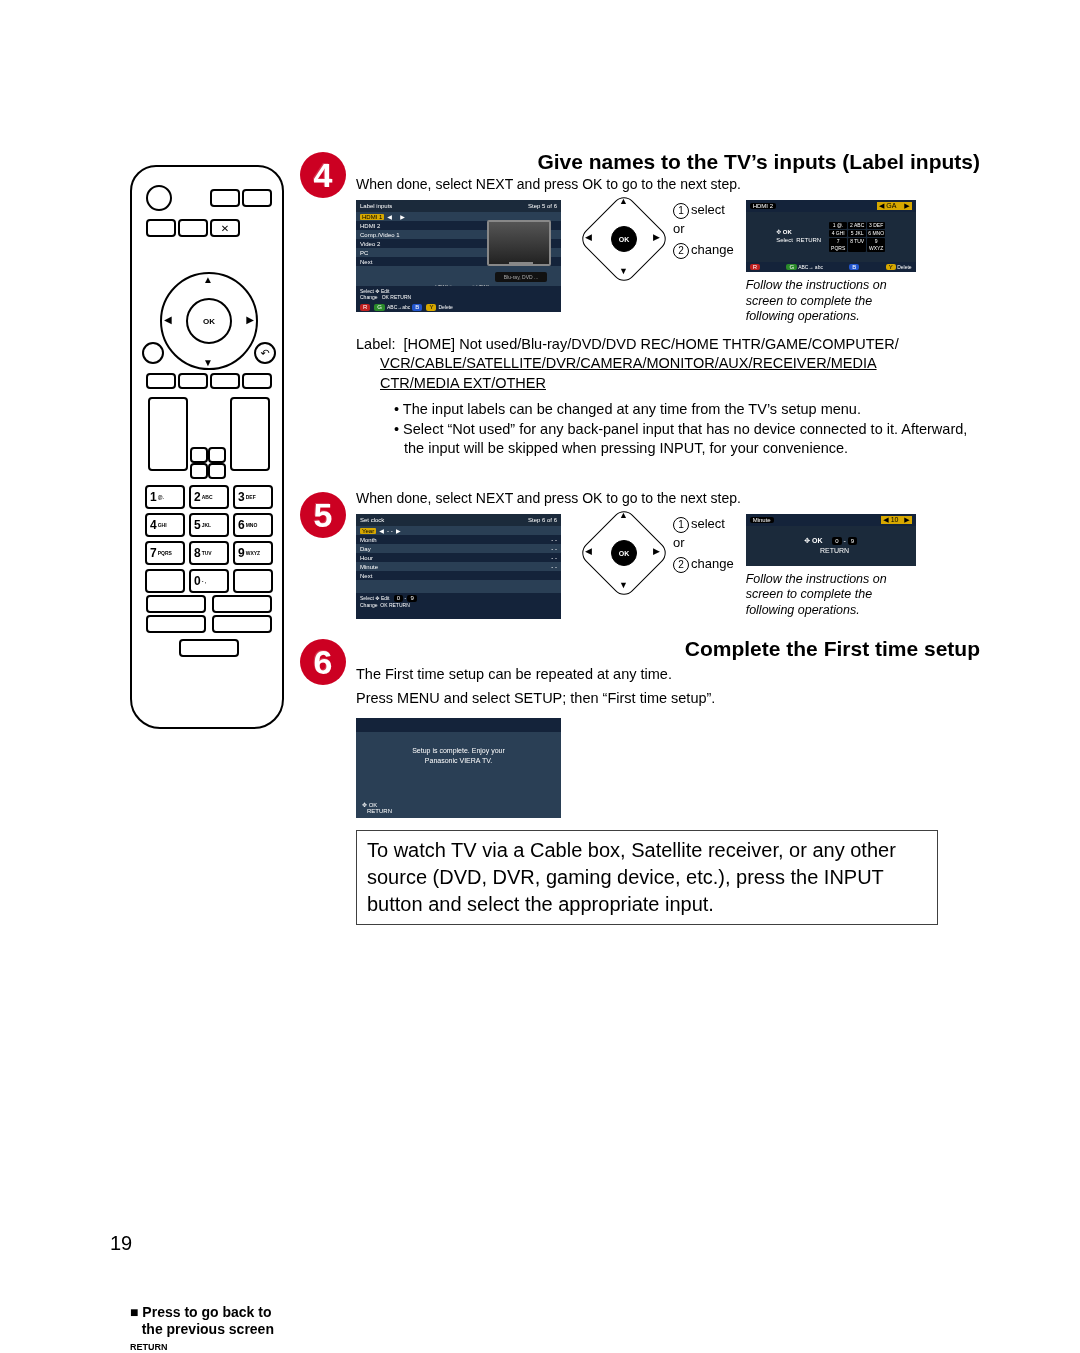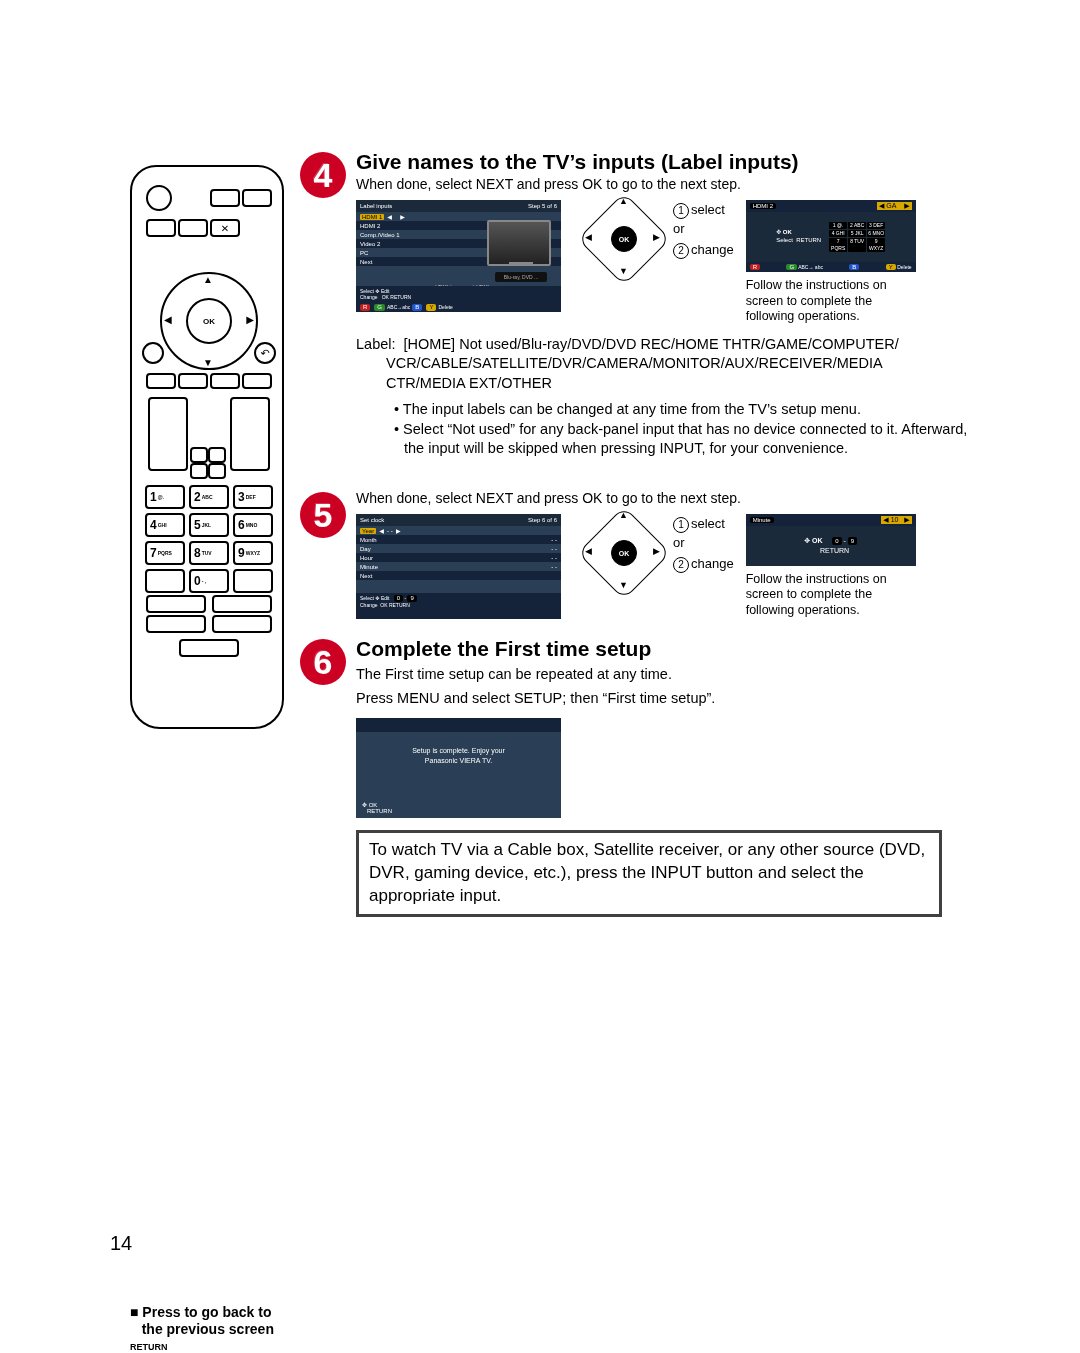--- a/index.html
+++ b/index.html
@@ -50,21 +50,21 @@
   
   .step { display:flex; align-items:flex-start; margin-bottom:18px; }
   .step-num {
     width:46px; height:46px; min-width:46px; border-radius:50%;
     background:#c02; color:#fff; font-size:34px; font-weight:bold;
     display:flex; align-items:center; justify-content:center;
     margin-right:10px; margin-top:2px;
     text-shadow: -1px -1px 0 #fff3;
   }
   .step-body { flex:1; }
-  .step h2 { font-size:21px; font-weight:bold; margin:0 0 2px 0; }
+  .step h2 { font-size:21px; font-weight:bold; margin:0 0 2px 0;text-align:right; }
   .step .sub { font-size:14px; margin:0 0 8px 0; }
   .row { display:flex; align-items:flex-start; gap:12px; }
 
   
   .tvscreen {
     background:#2a3f55; width:205px; height:112px; position:relative; color:#fff;
     font-size:6px;
   }
   .tvscreen .titlebar { background:#1b2a3b; height:12px; display:flex; justify-content:space-between; align-items:center; padding:0 4px; font-size:6px; }
   .tvscreen .darkblue { background:#14233a; }
@@ -82,29 +82,29 @@
   .dpad-labels { font-size:13px; line-height:1.6; }
   .circnum { display:inline-flex; width:14px; height:14px; border:1px solid #000; border-radius:50%; align-items:center; justify-content:center; font-size:10px; margin-right:2px; }
 
   .small-tv {
     width:170px; background:#2a3f55; color:#fff; font-size:7px; position:relative;
   }
   .small-tv .bar { background:#14233a; padding:2px 4px; display:flex; justify-content:space-between; align-items:center; }
   .small-tv .mid { background:#1b2a3b; padding:10px 4px; text-align:center; font-size:7px; line-height:1.4; }
   .small-tv .keygrid { display:grid; grid-template-columns:repeat(3,18px); gap:1px; font-size:5px; }
   .small-tv .kg { background:#000; color:#fff; text-align:center; border-radius:1px; padding:0 1px; }
-  .follow-note { font-size:12.5px; margin-top:6px; line-height:1.25; }
+  .follow-note { font-size:12.5px; margin-top:6px; line-height:1.25;font-style:italic; }
 
   .label-block { font-size:14.5px; margin:10px 0 6px 0; line-height:1.35; }
-  .label-block .indent { margin-left:30px; display:block; }
+  .label-block .indent { margin-left:24px; display:block;text-decoration:underline; }
   ul.bullets { margin:4px 0 14px 38px; padding:0; font-size:14.5px; }
   ul.bullets li { margin-bottom:2px; line-height:1.3; list-style: none; text-indent:-10px; padding-left:10px; }
   ul.bullets li::before { content:"• "; }
 
-  .finish-box { border:3px solid #404040; padding:6px 10px; font-size:17px; line-height:1.35; margin-top:12px; width:560px; }
+  .finish-box { border:1px solid #404040; padding:6px 10px; font-size:20px; line-height:1.35; margin-top:12px; width:560px; }
   .para { font-size:14.5px; line-height:1.35; margin:4px 0; }
 
   .page-num { position:absolute; left:110px; top:1232px; font-size:20px; }
 
   .tvscreen2 { height:105px; }
   .tvscreen3 { height:100px; }
 
   .pill { display:inline-block; background:#000; color:#fff; font-size:6px; padding:0 3px; border-radius:2px; }
   .yellowpill { background:#d7a800; color:#000; }
   .greenpill { background:#2a8a2a; }
@@ -396,13 +396,13 @@
           </div>
         </div>
 
         <div class="finish-box">To watch TV via a Cable box, Satellite receiver, or  any other source (DVD, DVR, gaming device, etc.), press the INPUT button and select the appropriate input.</div>
       </div>
     </div>
 
   </div>
 </div>
 
-<div class="page-num">14</div>
+<div class="page-num">19</div>
 
 </body></html>

